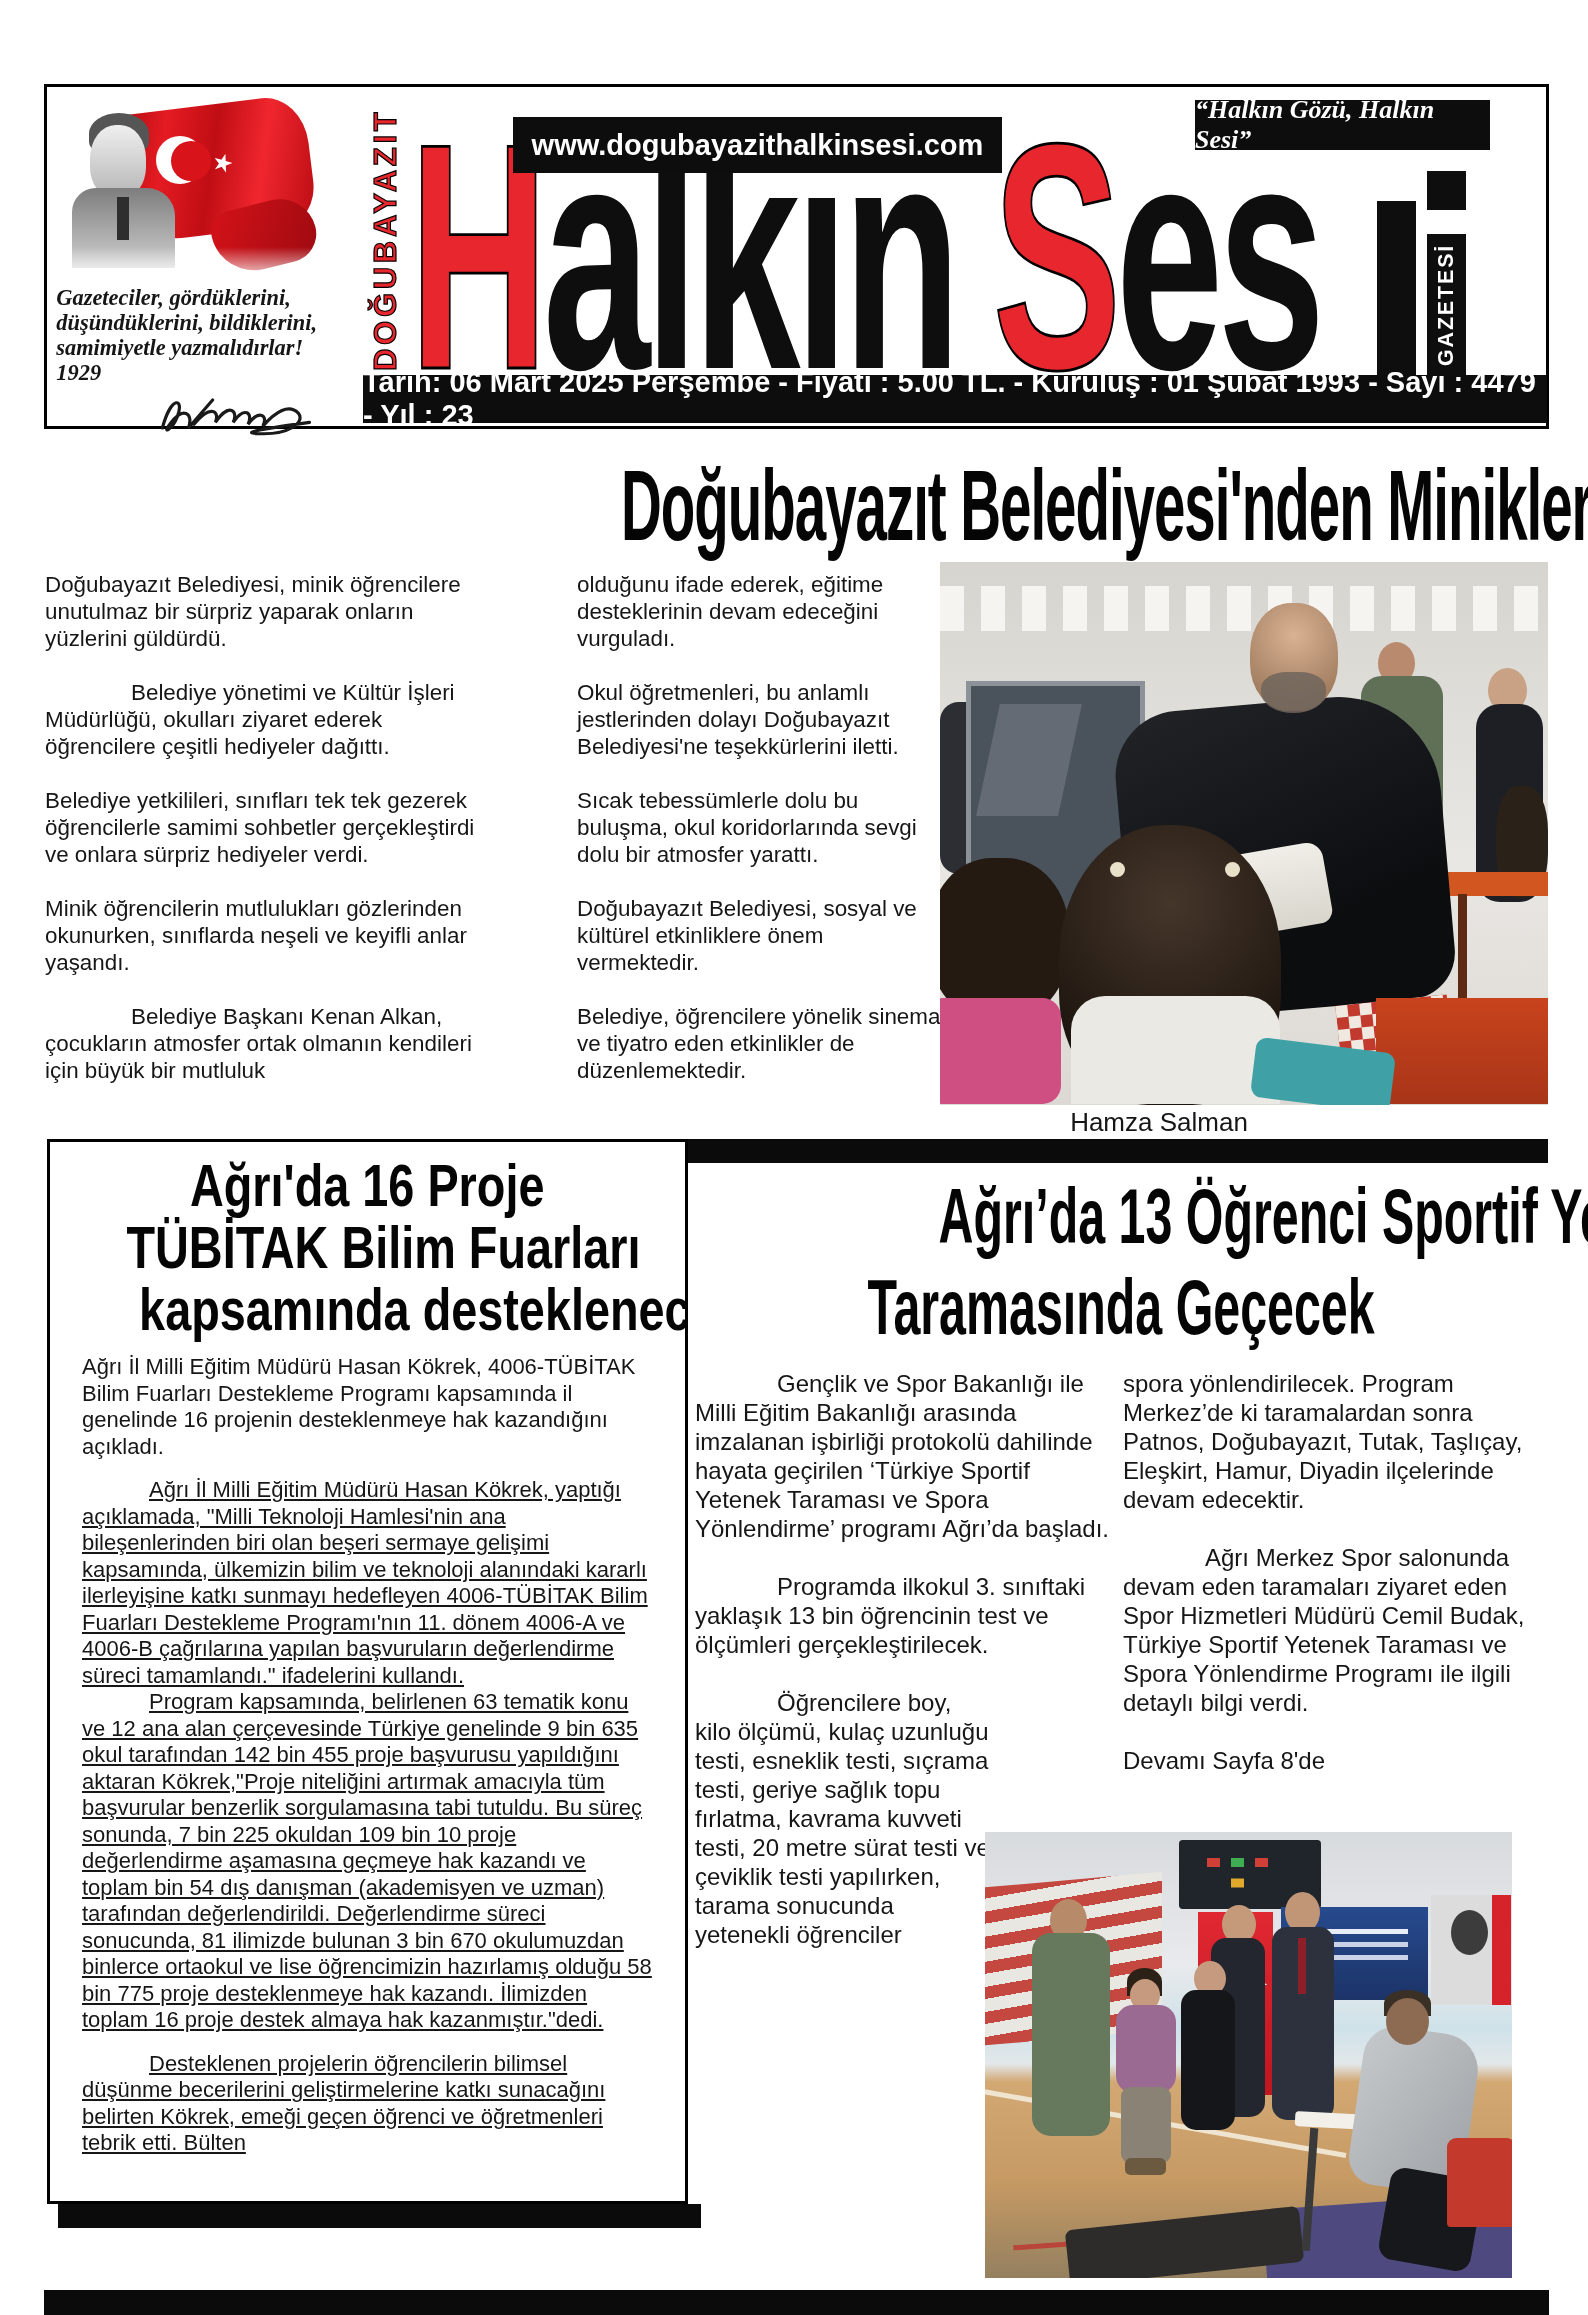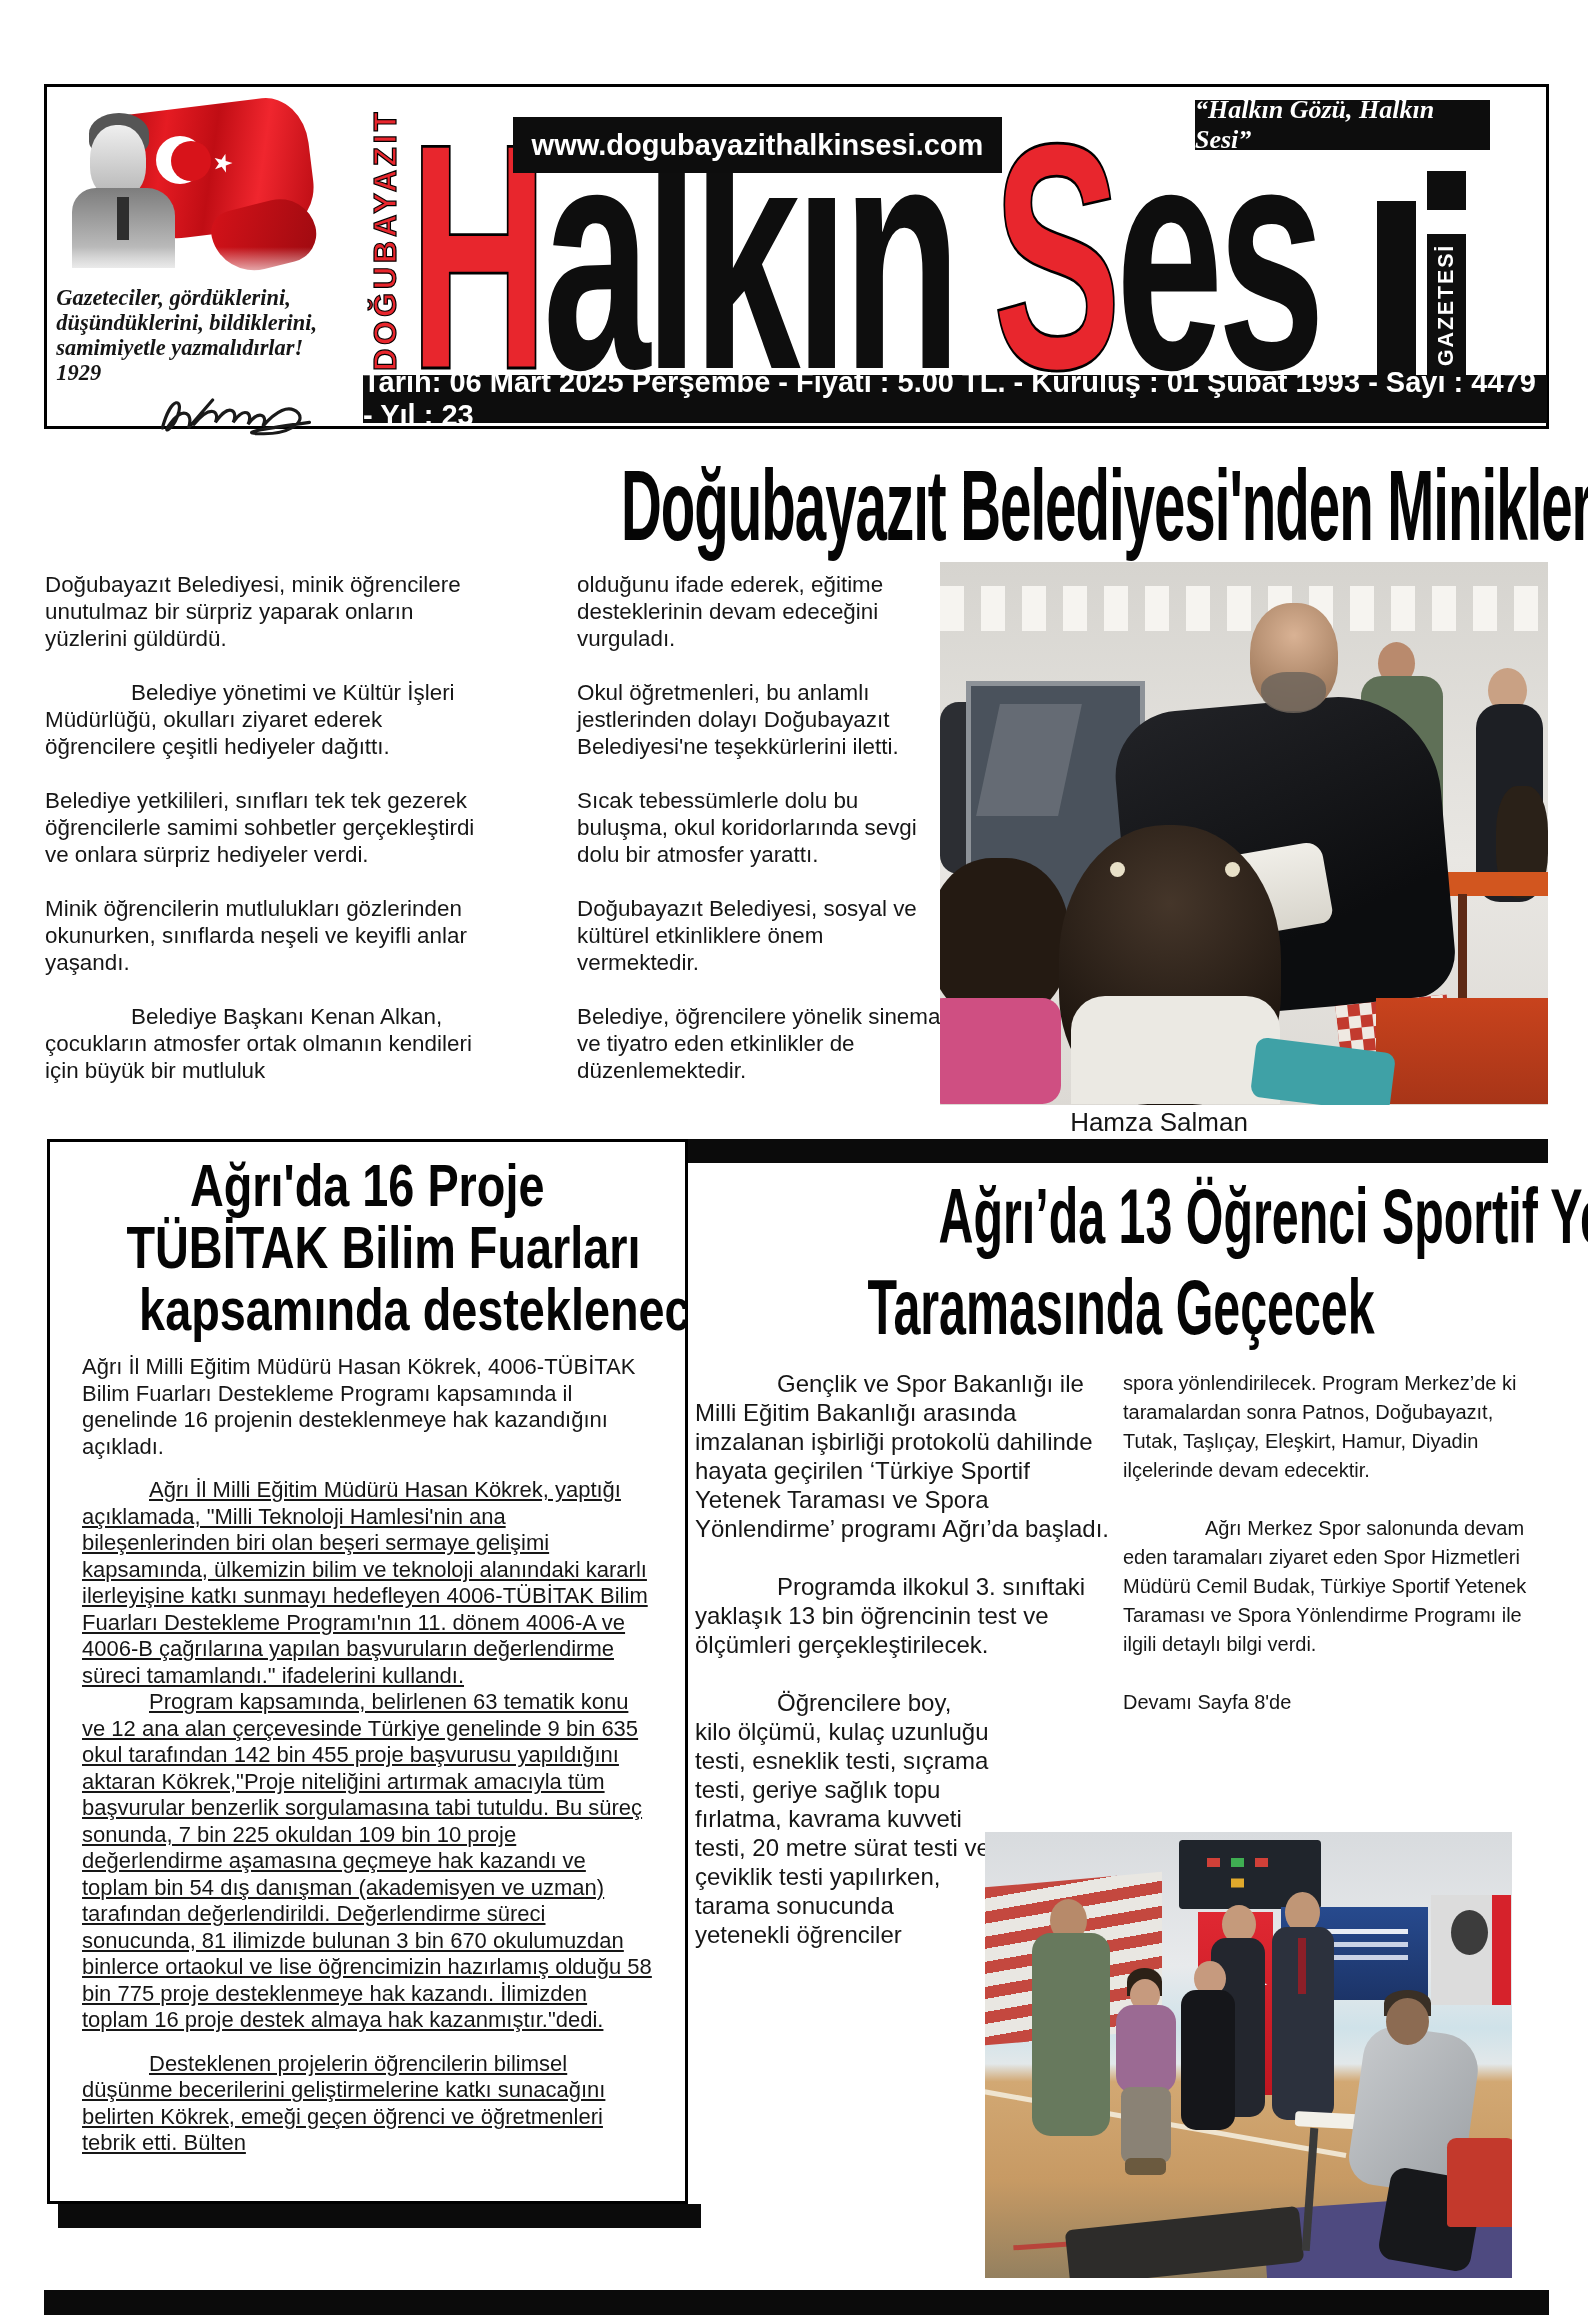--- a/index.html
+++ b/index.html
@@ -118,21 +118,21 @@
   .left-body p{margin:0 0 17px;}
   .left-body .ind2{text-indent:67px;text-decoration:underline;}
   .nogap{margin-bottom:0 !important;}
 
   
   .right-headline{position:absolute;left:695px;top:1171px;width:853px;margin:0;text-align:center;
                   font-weight:700;font-size:78px;line-height:91px;white-space:nowrap;color:#050505;}
   .condR{display:inline-block;transform:scaleX(0.62);transform-origin:center;}
   .rcol1{position:absolute;left:695px;top:1369px;width:421px;font-size:24px;line-height:29px;color:#161616;}
   .rcol1 p{margin:0 0 29px;}
-  .rcol2{position:absolute;left:1123px;top:1369px;width:427px;font-size:20px;line-height:29px;color:#161616;z-index:2;}
+  .rcol2{position:absolute;left:1123px;top:1369px;width:427px;font-size:24px;line-height:29px;color:#161616;z-index:2;}
   .rcol2 p{margin:0 0 29px;}
   .indR{text-indent:82px;}
   .narrow{width:296px;}
 
   
   .photo2{position:absolute;left:985px;top:1832px;width:527px;height:446px;overflow:hidden;z-index:1;
           background:linear-gradient(#d8dbde 0%,#e8eaec 30%,#cfe2e9 44%,#e2e8ea 52%,#d2a873 56%,#c79a64 78%,#94805f 100%);}
   .photo2 div{position:absolute;}
   .p2-scoreboard{left:194px;top:7.5px;width:142px;height:69px;background:#20252c;border-radius:3.7px;}
   .p2-digits{left:222px;top:26px;width:13px;height:9.3px;background:#d04038;

